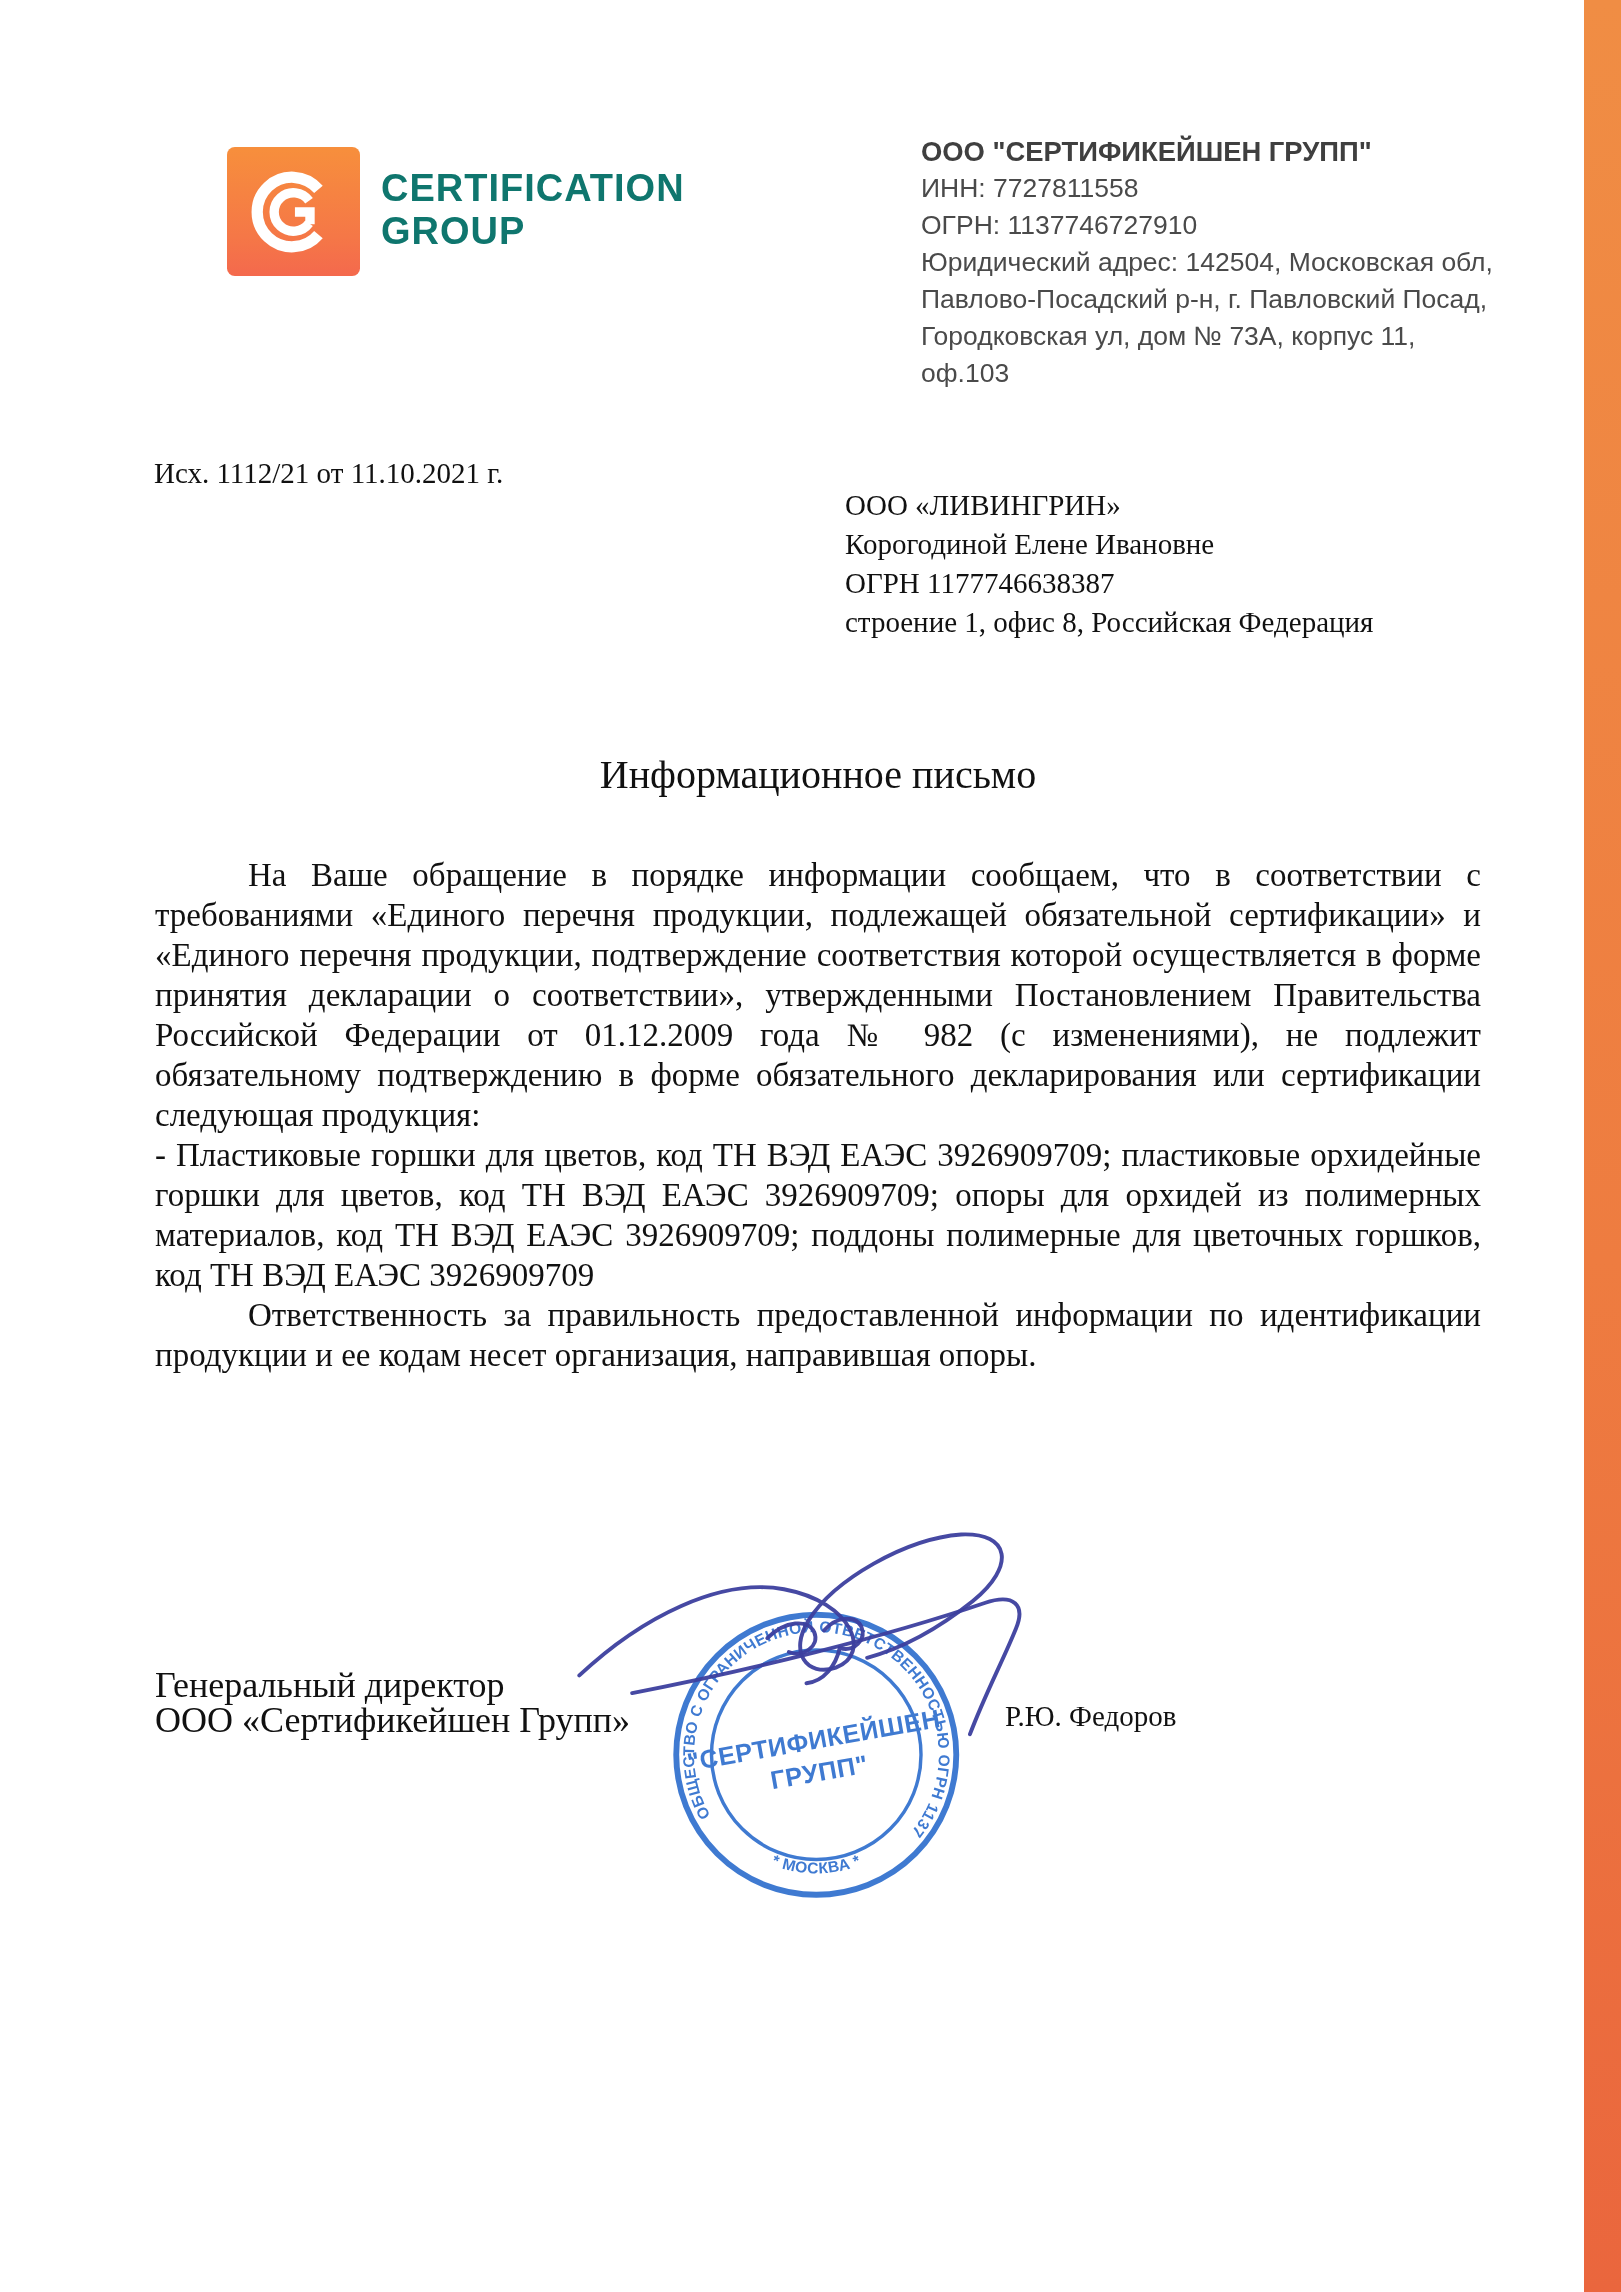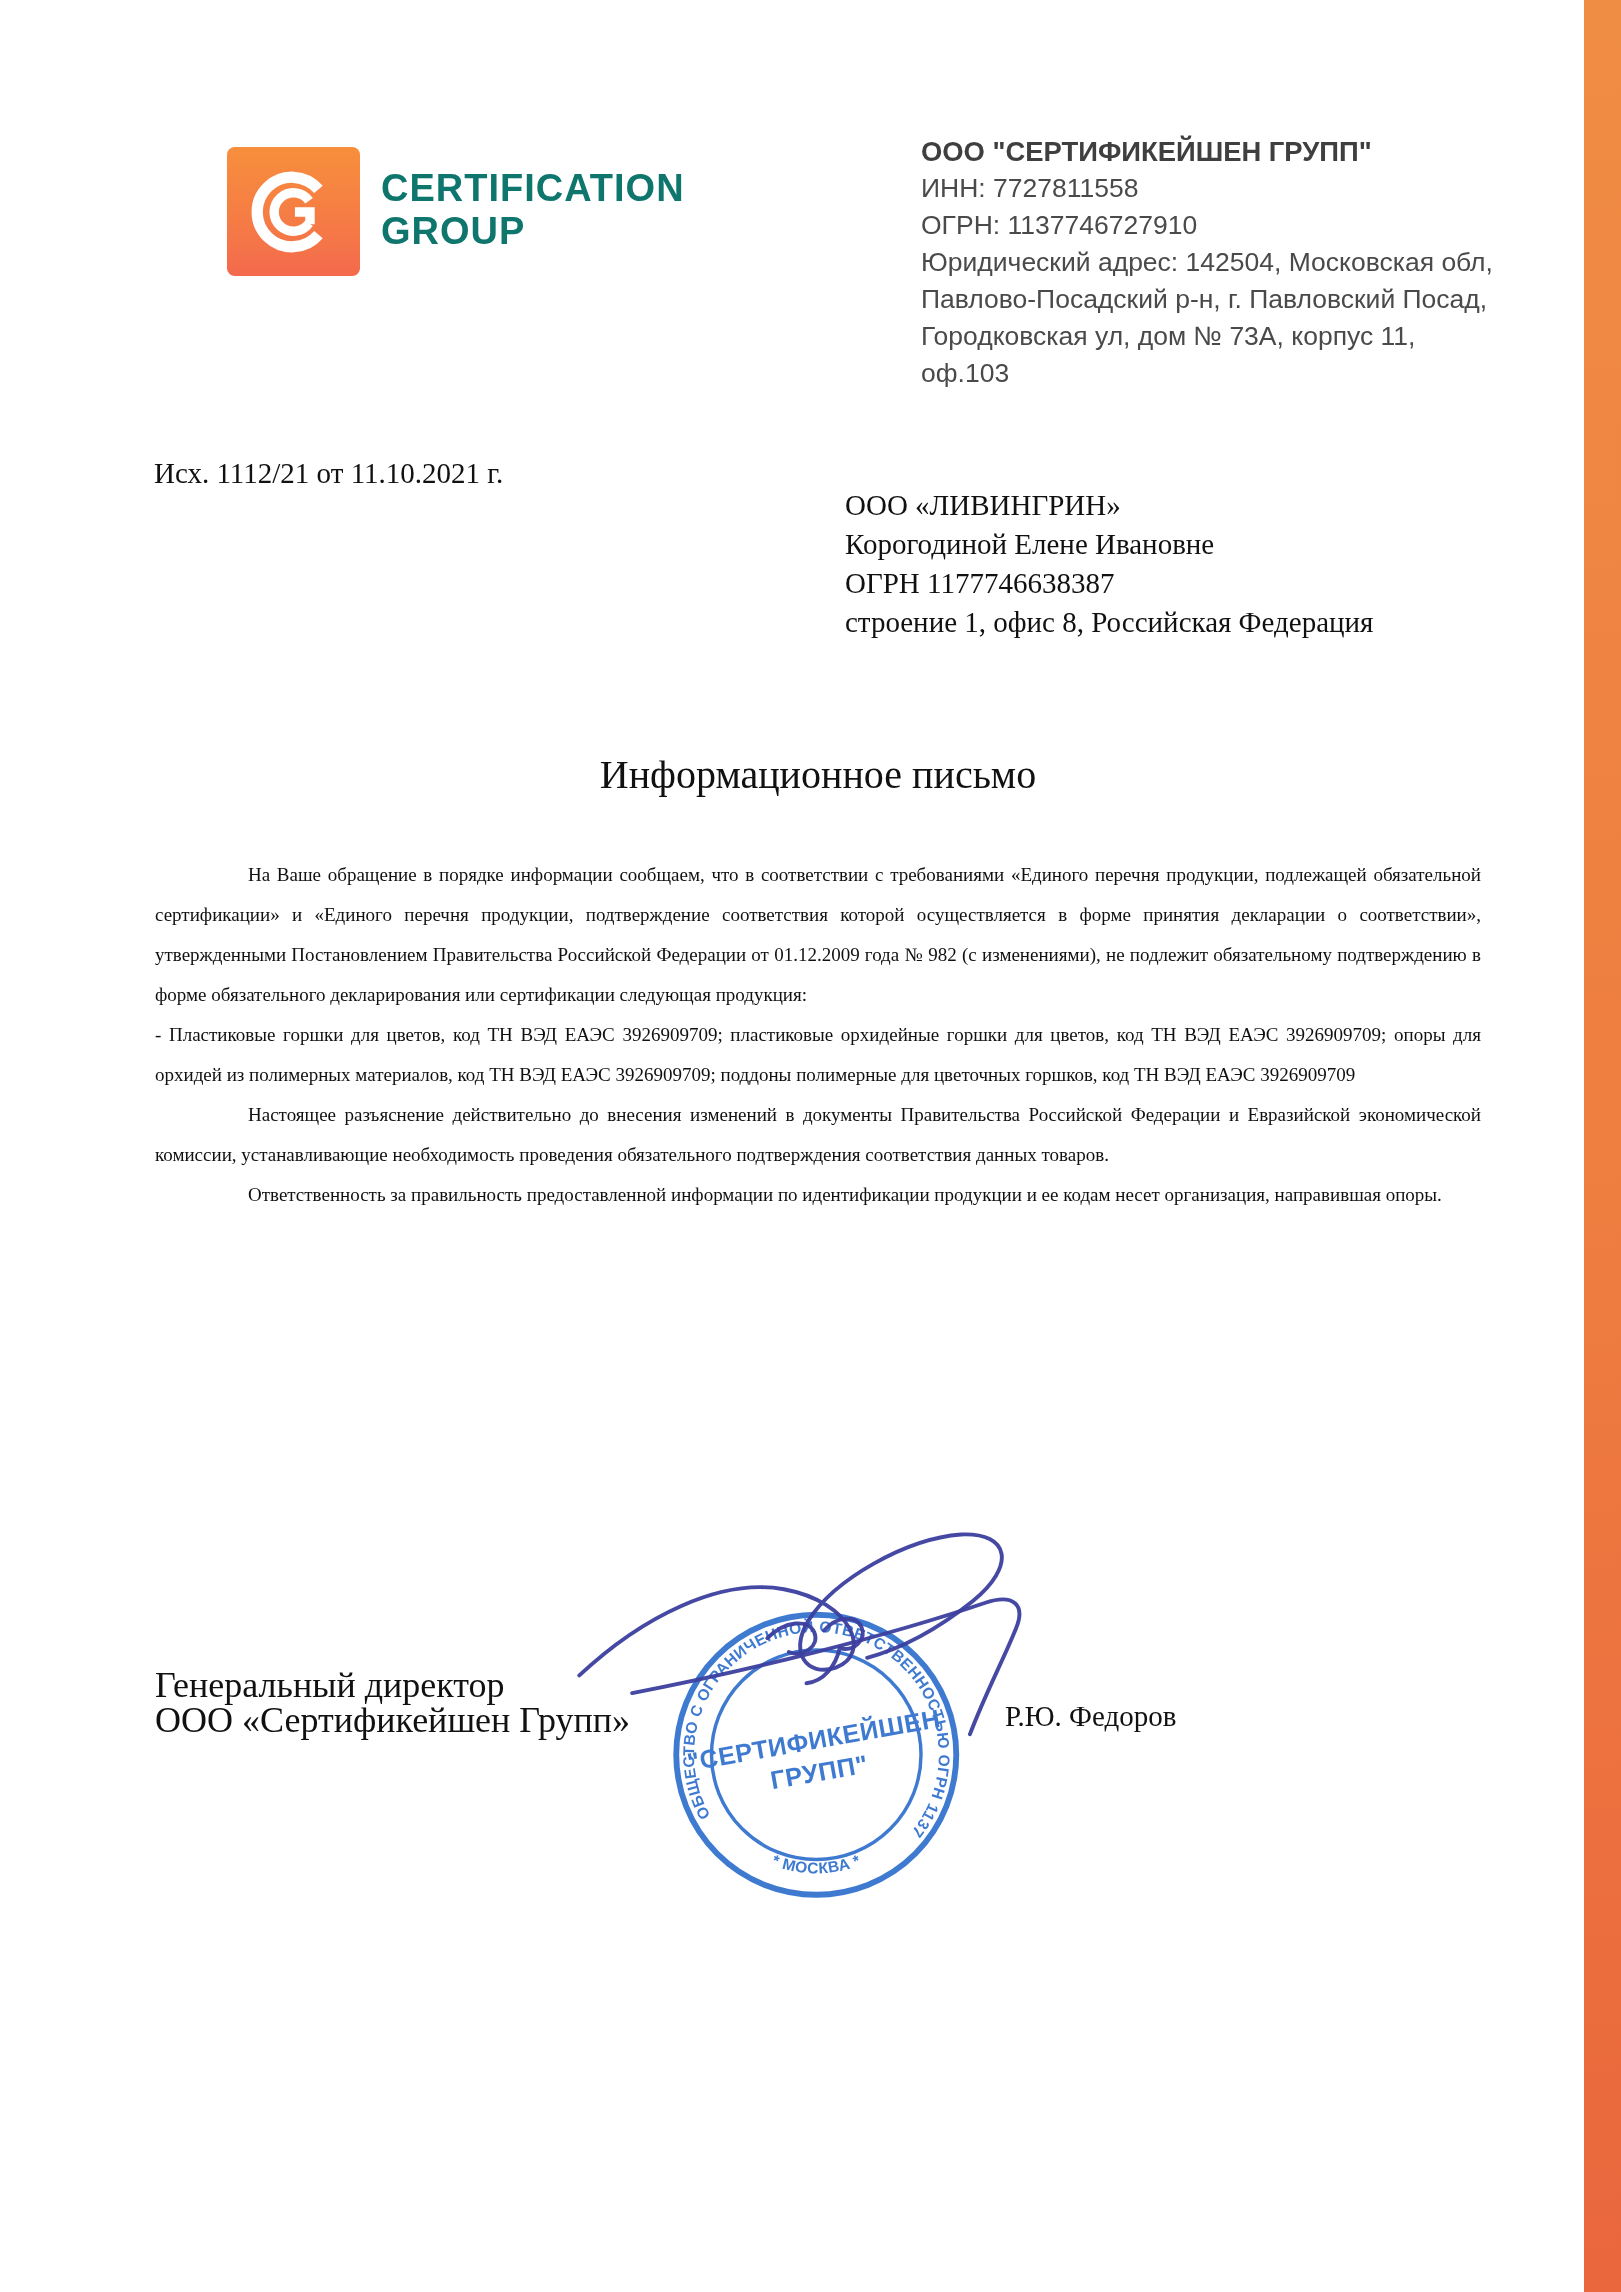--- a/index.html
+++ b/index.html
@@ -37,21 +37,21 @@
     font-size:26.5px;line-height:37px;color:#4a4a4a;
   }
   .company-info .ci-name{font-weight:bold;color:#3f3f3f;font-size:27.4px;}
   
   .ref-line{position:absolute;left:154px;top:457px;font-size:29px;}
   
   .recipient{position:absolute;left:845px;top:486px;font-size:29px;line-height:39px;}
   
   .letter-title{position:absolute;left:155px;top:751px;width:1326px;text-align:center;font-size:40px;}
   
-  .body-text{position:absolute;left:155px;top:855px;width:1326px;font-size:19px;line-height:40px;text-align:justify;}
+  .body-text{position:absolute;left:155px;top:855px;width:1326px;font-size:33px;line-height:40px;text-align:justify;}
   .body-text p{margin:0;}
   .para{text-indent:93px;}
   .bullet{margin:2px 0 0 18.6px;}
   .gap{margin-top:44px;}
   
   .sig-left{position:absolute;left:155px;top:1668px;font-size:36px;line-height:35px;}
   .sig-name{position:absolute;left:1005px;top:1700px;font-size:29px;}
   .stamp-svg{position:absolute;left:573px;top:1509px;width:510px;height:421px;}
   .stamp-stroke{fill:none;stroke:#2f6fce;}
   .ring-text{
@@ -100,21 +100,20 @@
     <div>Корогодиной Елене Ивановне</div>
     <div>ОГРН 1177746638387</div>
     <div>строение 1, офис 8, Российская Федерация</div>
   </div>
 
   <div class="letter-title">Информационное письмо</div>
 
   <div class="body-text">
     <p class="para">На Ваше обращение в порядке информации сообщаем, что в соответствии с требованиями «Единого перечня продукции, подлежащей обязательной сертификации» и «Единого перечня продукции, подтверждение соответствия которой осуществляется в форме принятия декларации о соответствии», утвержденными Постановлением Правительства Российской Федерации от 01.12.2009 года № 982 (с изменениями), не подлежит обязательному подтверждению в форме обязательного декларирования или сертификации следующая продукция:</p>
     <p class="bullet">- Пластиковые горшки для цветов, код ТН ВЭД ЕАЭС 3926909709; пластиковые орхидейные горшки для цветов, код ТН ВЭД ЕАЭС 3926909709; опоры для орхидей из полимерных материалов, код ТН ВЭД ЕАЭС 3926909709; поддоны полимерные для цветочных горшков, код ТН ВЭД ЕАЭС 3926909709</p>
-    <p class="para gap">Настоящее разъяснение действительно до внесения изменений в документы Правительства Российской Федерации и Евразийской экономической комиссии, устанавливающие необходимость проведения обязательного подтверждения соответствия данных товаров.</p>
     <p class="para gap">Ответственность за правильность предоставленной информации по идентификации продукции и ее кодам несет организация, направившая опоры.</p>
   </div>
 
   <div class="sig-left">
     <div>Генеральный директор</div>
     <div>ООО «Сертификейшен Групп»</div>
   </div>
   <div class="sig-name">Р.Ю. Федоров</div>
 
   <svg class="stamp-svg" viewBox="0 0 520 430">

